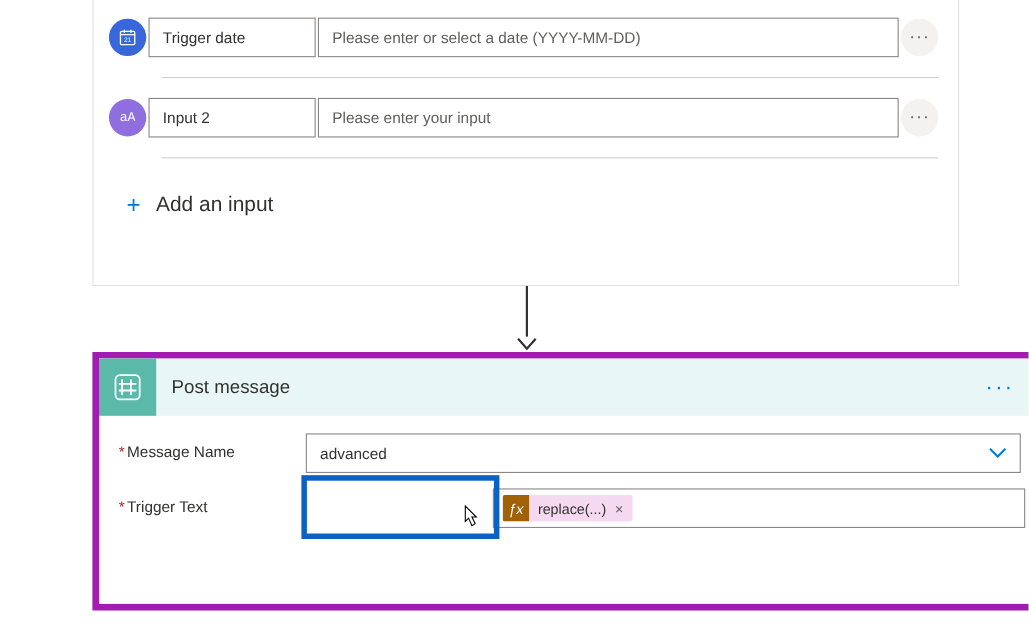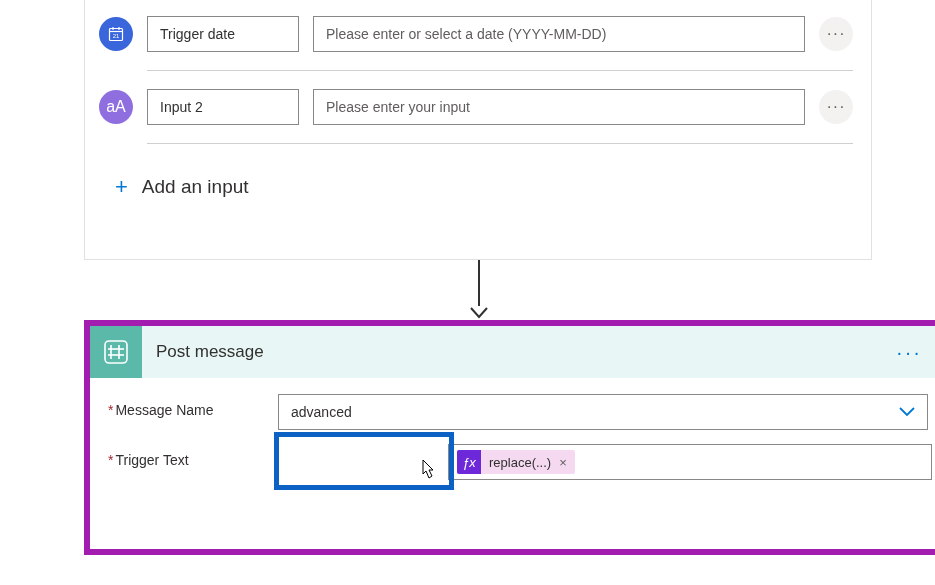--- a/index.html
+++ b/index.html
@@ -23,21 +23,21 @@
     top: 0px;
     width: 788px;
     height: 260px;
     border-top: none;
     padding-top: 6px;
   }
   .input-row {
     display: flex;
     align-items: center;
     padding: 10px 18px 10px 14px;
-    gap: 14px;
+    gap: 2px;
   }
   .row-icon {
     width: 34px;
     height: 34px;
     border-radius: 50%;
     display: flex;
     align-items: center;
     justify-content: center;
     flex: 0 0 34px;
     color: #ffffff;
@@ -208,21 +208,21 @@
     border-radius: 2px;
     font-size: 13px;
     color: #323130;
     overflow: hidden;
     position: relative;
     z-index: 3;
   }
   .fx-badge {
     width: 24px;
     height: 24px;
-    background: #6d28d9;
+    background: #a16207;
     color: #fff;
     display: flex;
     align-items: center;
     justify-content: center;
     font-style: italic;
     font-size: 13px;
   }
   .fx-text { padding: 0 8px 0 8px; }
   .fx-close { padding-right: 8px; font-size: 13px; color: #605e5c; cursor: pointer; }
   .cursor {
@@ -272,21 +272,21 @@
     <div class="value-box">
       <span>Please enter or select a date (YYYY-MM-DD)</span>
     </div>
     <div class="ellipsis-btn">···</div>
   </div>
 
   <div class="divider"></div>
 
   <div class="input-row">
     <div class="row-icon purple">
-      <span style="font-size:16px;">aA</span>
+      <span style="font-size:12px;font-family:Liberation Mono, monospace;">aA</span>
     </div>
     <div class="name-box">
       <span>Input 2</span>
     </div>
     <div class="value-box">
       <span>Please enter your input</span>
     </div>
     <div class="ellipsis-btn">···</div>
   </div>
 

